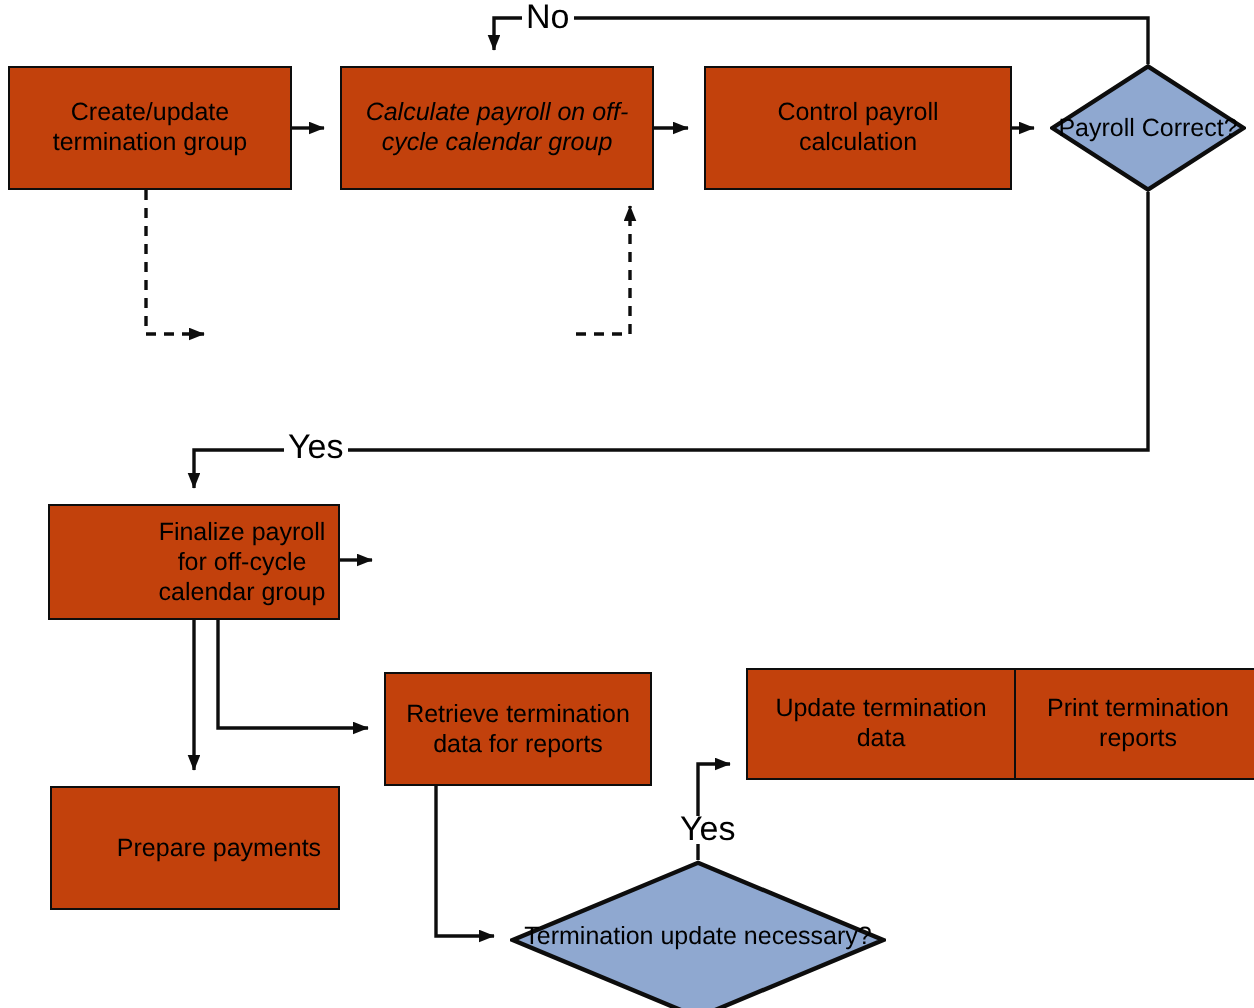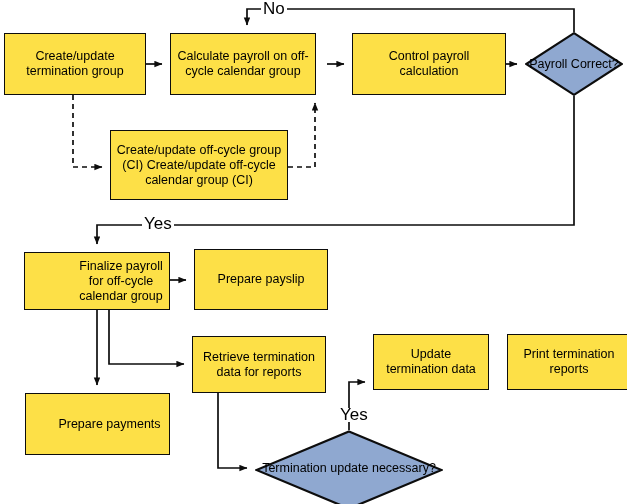--- a/index.html
+++ b/index.html
@@ -30,21 +30,21 @@
     display: flex;
     align-items: center;
     justify-content: center;
     text-align: center;
     font-size: 12.5px;
     line-height: 15px;
     color: #000000;
     z-index: 3;
   }
   .node.process {
-    background: #fde047;
+    background: #c2410c;
     border: 1.4px solid #0d0d0d;
   }
   .node.process .label {
     padding: 0 5px;
   }
   .node.decision {
     background: transparent;
     border: none;
   }
   .node.decision .dia-shape {
@@ -113,56 +113,50 @@
       <path d="M73,95 L73,167 L102,167" marker-end="url(#arrow-d)"></path>
 
       <path d="M288,167 L315,167 L315,103" marker-end="url(#arrow-d)"></path>
     </g>
   </svg>
 
   <div class="node process" style="left:4px; top:33px; width:142px; height:62px;">
     <span class="label">Create/update termination group</span>
   </div>
 
-  <div class="node process" style="left:170px; top:33px; width:146px; height:62px;">
+  <div class="node process" style="left:170px; top:33px; width:157px; height:62px;font-style:italic;">
     <span class="label">Calculate payroll on off-cycle calendar group</span>
   </div>
 
   <div class="node process" style="left:352px; top:33px; width:154px; height:62px;text-align:center;">
     <span class="label">Control payroll calculation</span>
   </div>
 
   <div class="node decision" style="left:525px; top:32px; width:98px; height:64px;">
     <svg class="dia-shape" viewBox="0 0 98 64" preserveAspectRatio="none" xmlns="http://www.w3.org/2000/svg">
       <polygon points="49,1.2 96.8,32 49,62.8 1.2,32" fill="#8fa8d0" stroke="#0d0d0d" stroke-width="2.2"></polygon>
     </svg>
     <span class="label">Payroll Correct?</span>
   </div>
 
-  <div class="node process" style="left:110px; top:130px; width:178px; height:70px;">
-    <span class="label">Create/update off-cycle group (CI) Create/update off-cycle calendar group (CI)</span>
-  </div>
 
   <div class="node process" style="left:24px; top:252px; width:146px; height:58px;padding-left:48px;">
     <span class="label">Finalize payroll for off-cycle calendar group</span>
   </div>
 
-  <div class="node process" style="left:194px; top:249px; width:134px; height:61px;">
-    <span class="label">Prepare payslip</span>
-  </div>
 
   <div class="node process" style="left:25px; top:393px; width:145px; height:62px;padding-left:24px;">
     <span class="label">Prepare payments</span>
   </div>
 
   <div class="node process" style="left:192px; top:336px; width:134px; height:57px;">
     <span class="label">Retrieve termination data for reports</span>
   </div>
 
-  <div class="node process" style="left:373px; top:334px; width:116px; height:56px;">
+  <div class="node process" style="left:373px; top:334px; width:135px; height:56px;">
     <span class="label">Update termination data</span>
   </div>
 
   <div class="node process" style="left:507px; top:334px; width:124px; height:56px;">
     <span class="label">Print termination reports</span>
   </div>
 
   <div class="node decision" style="left:255px; top:430px; width:188px; height:80px;">
     <svg class="dia-shape" viewBox="0 0 188 80" preserveAspectRatio="none" xmlns="http://www.w3.org/2000/svg">
       <polygon points="94,1.4 186.6,40 94,78.6 1.4,40" fill="#8fa8d0" stroke="#0d0d0d" stroke-width="2.2"></polygon>

